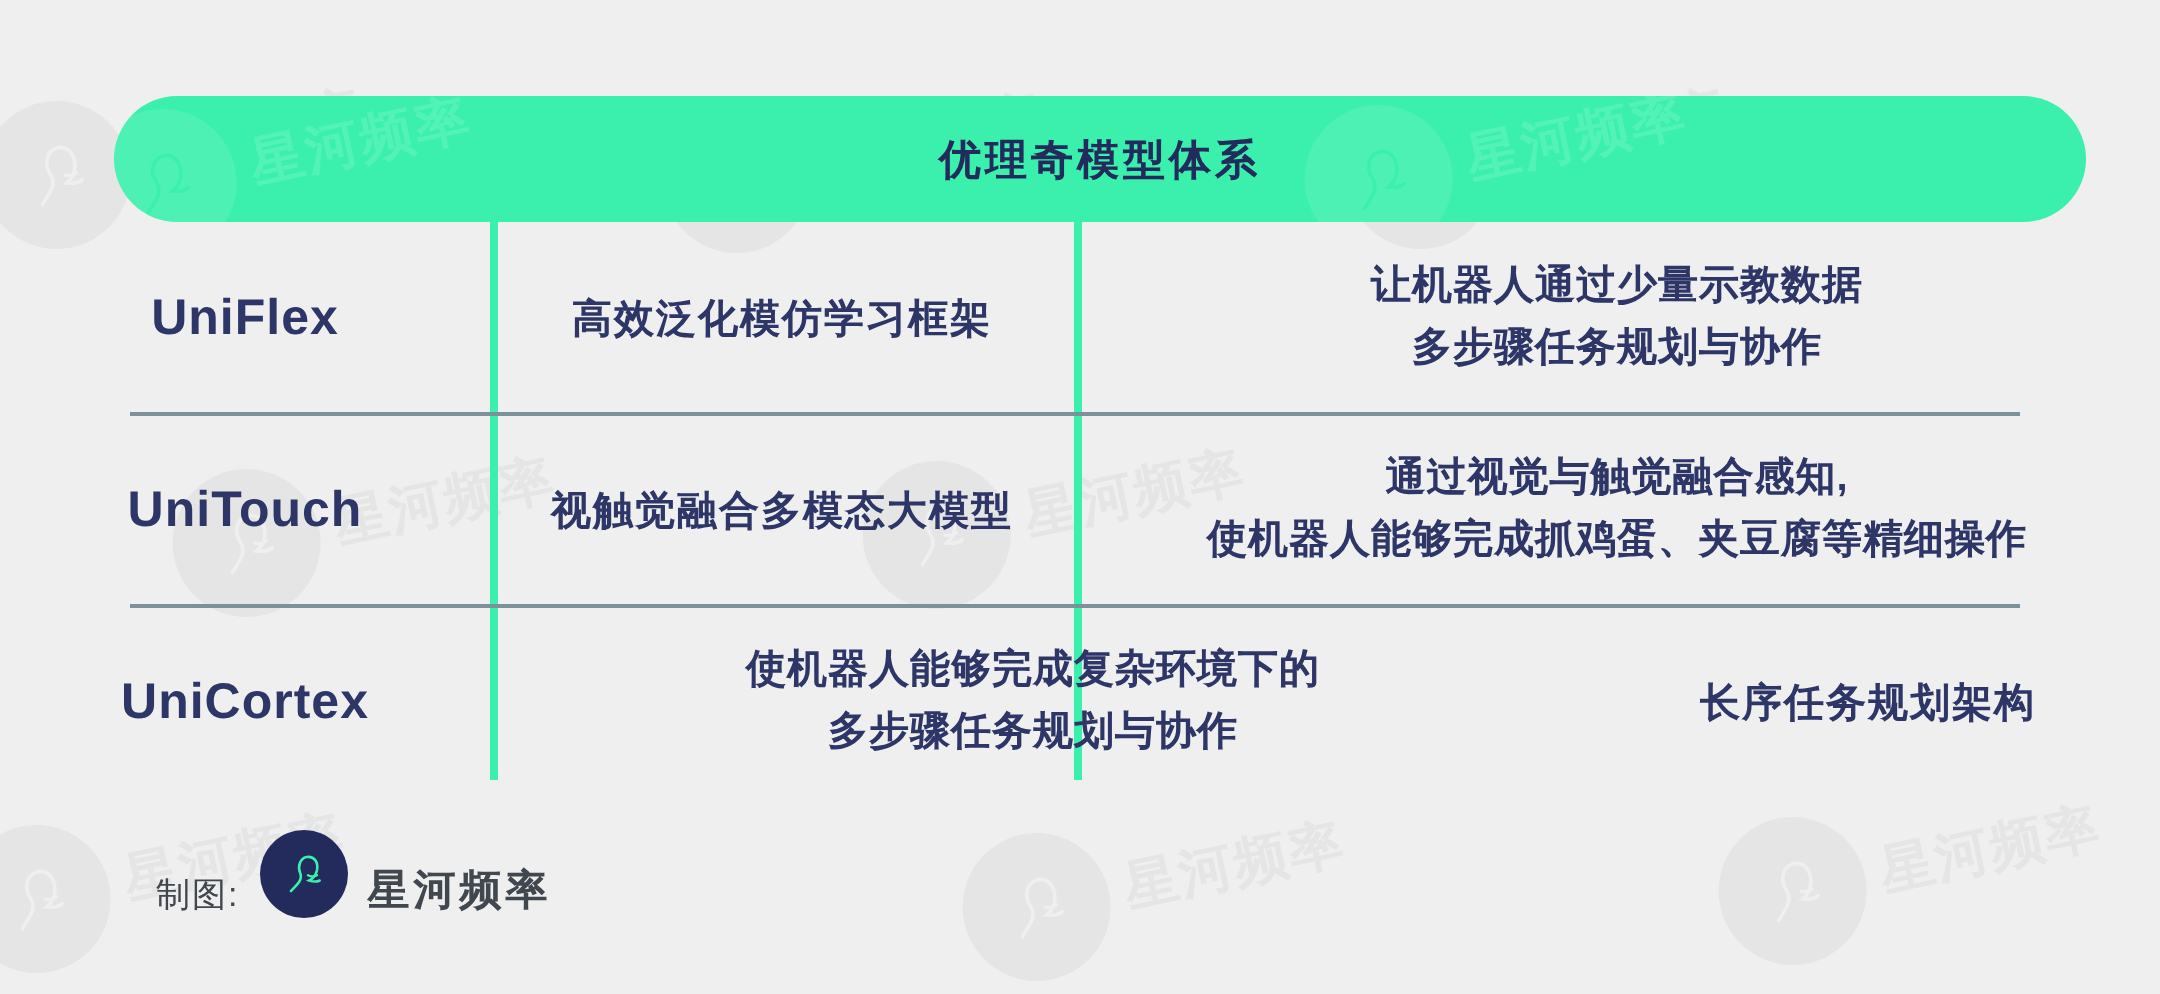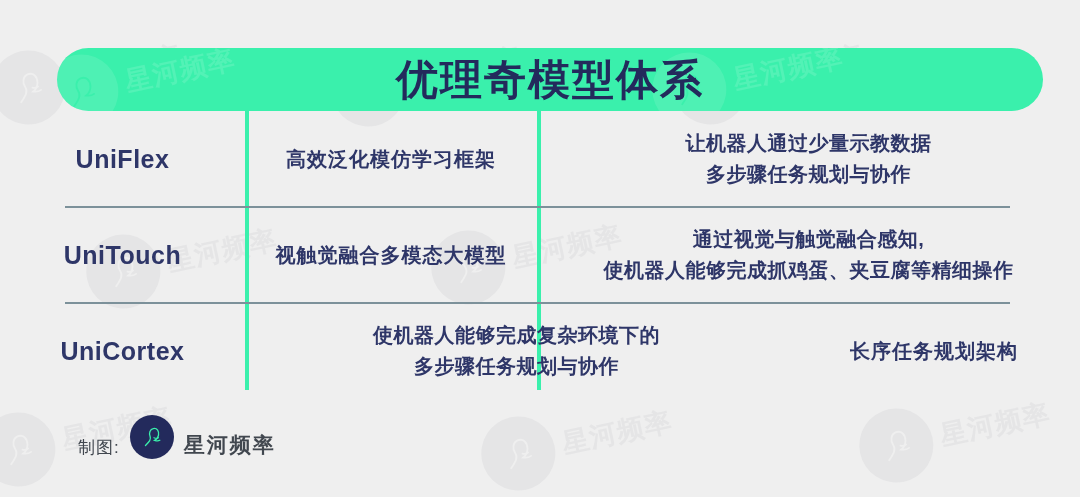--- a/index.html
+++ b/index.html
@@ -69,21 +69,21 @@
     align-items: center;
     justify-content: center;
     z-index: 2;
     overflow: hidden;
   }
   .title-bar .wm-circle { background: rgba(255,255,255,0.10); }
   .title-bar .wm-text { color: rgba(255,255,255,0.13); }
   .title-text {
     position: relative;
     z-index: 3;
-    font-size: 42px;
+    font-size: 21px;
     font-weight: bold;
     color: #232a5c;
     letter-spacing: 2px;
   }
 
   
   .table-area {
     position: absolute;
     left: 0;
     top: 111px;

